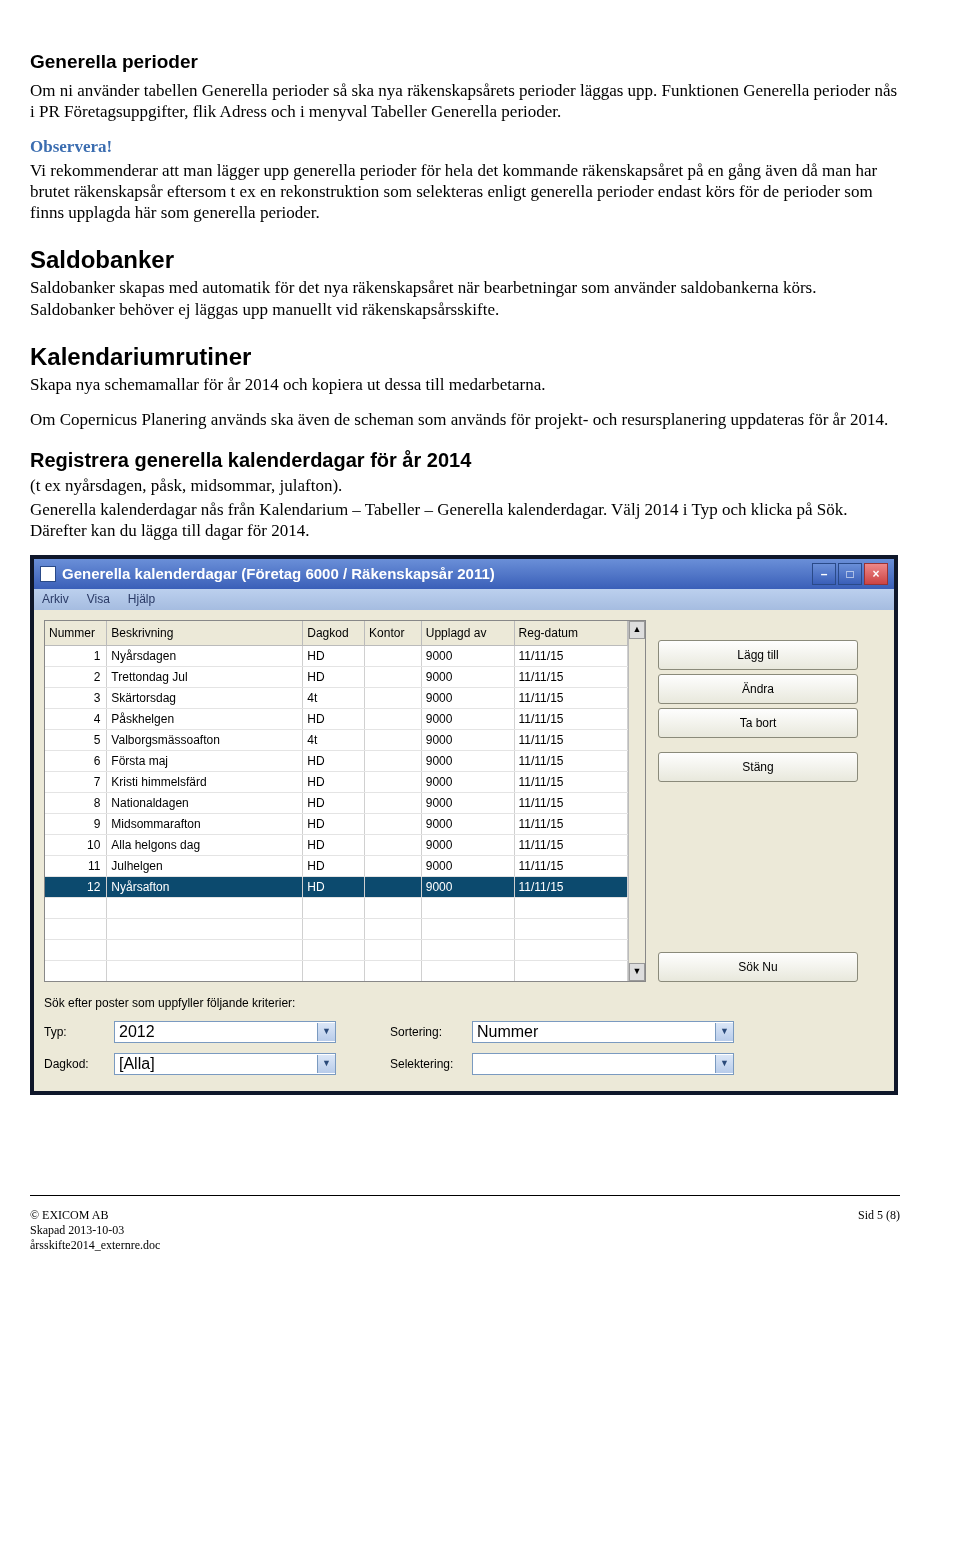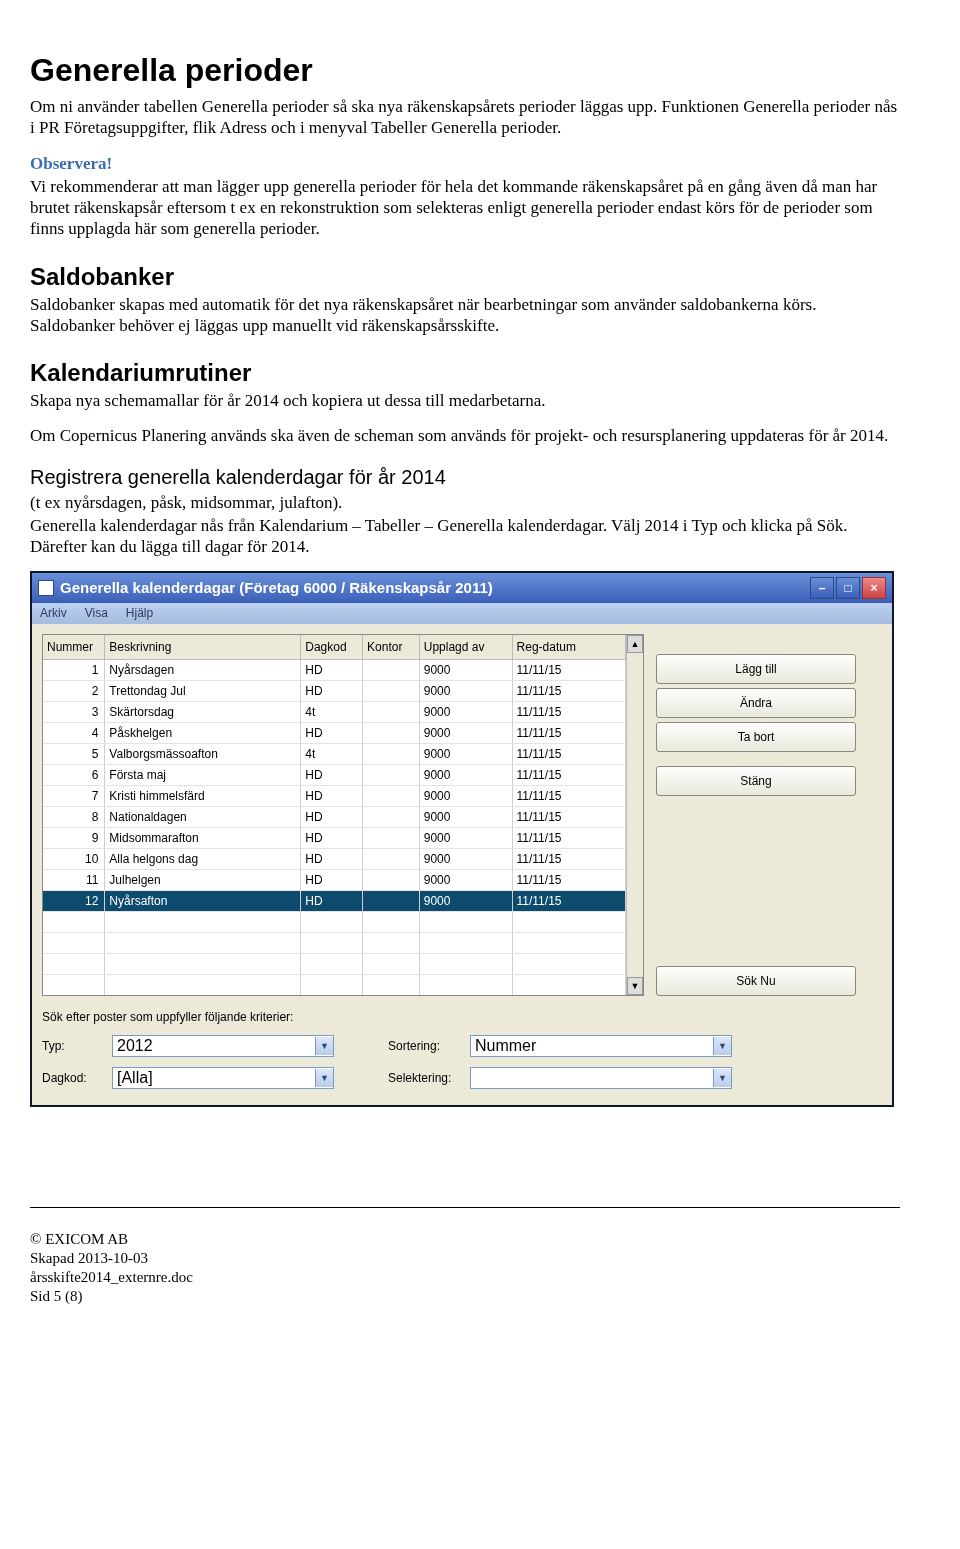--- a/index.html
+++ b/index.html
@@ -4,43 +4,43 @@
 <style>
   body {
     font-family: Garamond, "Times New Roman", serif;
     font-size: 17px;
     color: #000;
     margin: 50px 60px 30px 30px;
     line-height: 1.25;
   }
   h2.main {
     font-family: "Segoe UI", Arial, sans-serif;
-    font-size: 32px;
+    font-size: 19px;
     font-weight: bold;
     color: #000;
     margin: 0 0 6px 0;
   }
   h2.sub {
     font-family: "Segoe UI", Arial, sans-serif;
     font-size: 24px;
     font-weight: bold;
     margin: 22px 0 2px 0;
   }
   h3.sub {
     font-family: "Segoe UI", Arial, sans-serif;
     font-size: 20px;
-    font-weight: normal;
+    font-weight: bold;
     margin: 18px 0 2px 0;
   }
   p { margin: 0 0 14px 0; }
   p.tight { margin: 0 0 2px 0; }
   .obs { color: #3b6db0; font-weight: bold; }
   .app-window {
     width: 860px;
-    border: 2px solid #0f172a;
+    border: 4px solid #0f172a;
     background: #ece9d8;
     font-family: Tahoma, Arial, sans-serif;
     font-size: 12px;
     color: #000;
     margin-top: 14px;
   }
   .app-titlebar {
     background: linear-gradient(#6a8fd8, #3a5fb8);
     color: #fff;
     padding: 4px 6px;
@@ -153,24 +153,23 @@
   .combo .combo-btn {
     width:17px; height:18px;
     background:linear-gradient(#dbe7f7,#b8ccea);
     border-left:1px solid #7a9ac0;
     display:flex; align-items:center; justify-content:center;
     font-size:9px; color:#2a4a7a;
   }
   .footer-line {
     border-top:1px solid #000;
     margin-top: 100px;
-    padding-top:22px;
+    padding-top:12px;
     display:flex; justify-content:space-between;
-    font-size: 15px;
-    flex-direction: column;
+    font-size: 12px;
   }
   .footer-left { display:flex; flex-direction:column; }
 </style>
 </head>
 <body>
 
 <h2 class="main">Generella perioder</h2>
 <p>Om ni använder tabellen Generella perioder så ska nya räkenskapsårets perioder läggas upp. Funktionen Generella perioder nås i PR Företagsuppgifter, flik Adress och i menyval Tabeller Generella perioder.</p>
 
 <p class="tight"><span class="obs">Observera!</span></p>

